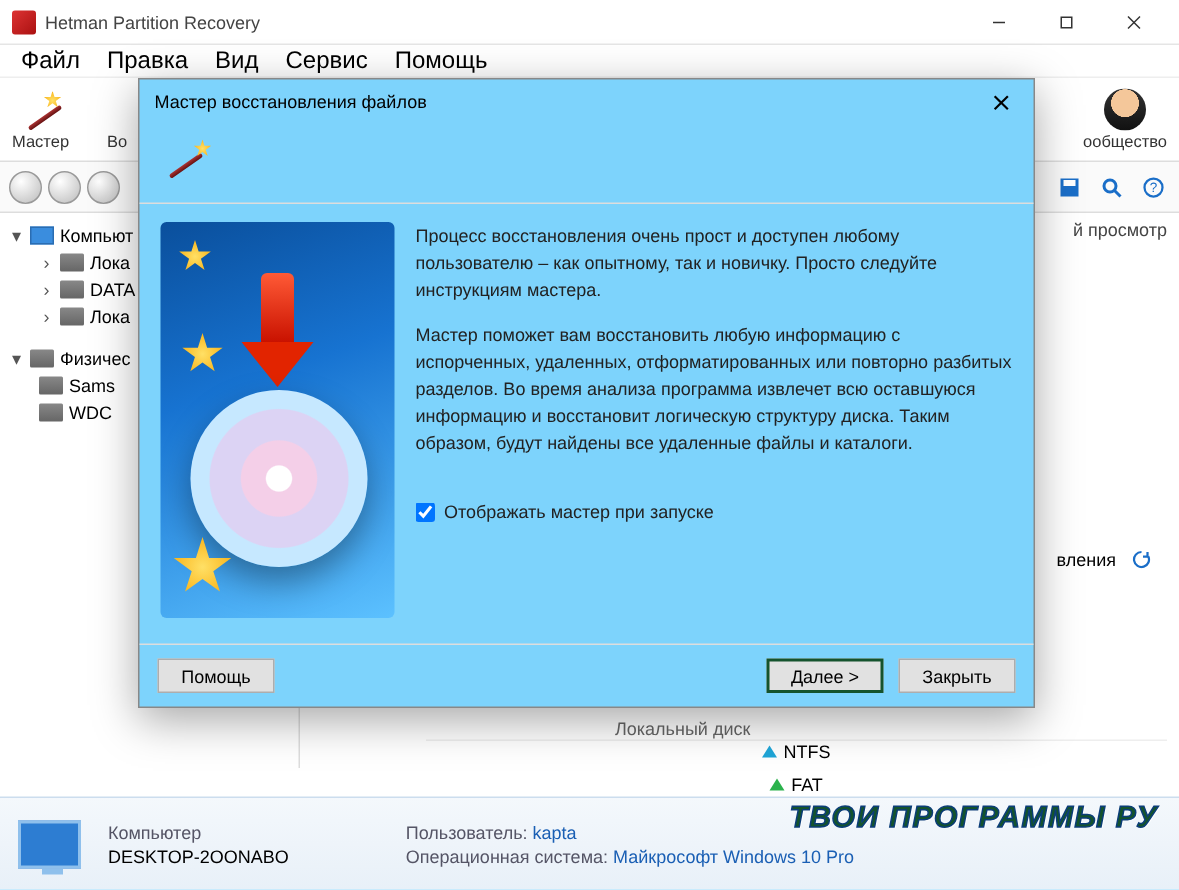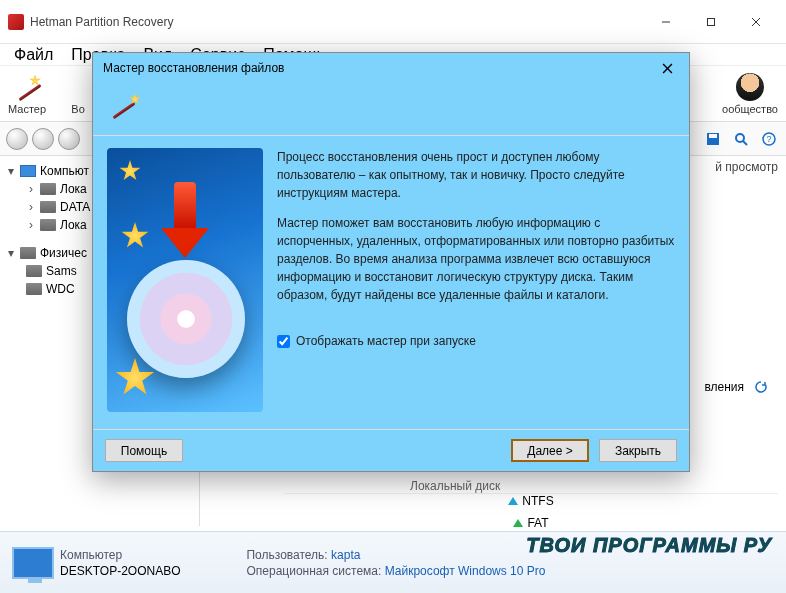--- a/index.html
+++ b/index.html
@@ -1,19 +1,19 @@
 <!DOCTYPE html>
 <html><head>
 <meta charset="utf-8">
 <style>
 * { box-sizing: border-box; margin: 0; padding: 0; font-family: "Segoe UI", Tahoma, sans-serif; }
 body { width: 786px; height: 593px; background: #fff; overflow: hidden; position: relative; font-size: 12px; }
 
 
-.titlebar { height: 44px; display: flex; align-items: center; padding: 0 8px; border-bottom: 1px solid #e5e5e5; }
+.titlebar { height: 30px; display: flex; align-items: center; padding: 0 8px; border-bottom: 1px solid #e5e5e5; }
 .titlebar .appicon { width: 16px; height: 16px; margin-right: 6px; background: linear-gradient(135deg,#d33,#a11); border-radius: 2px; }
 .titlebar .title { flex: 1; color: #444; font-size: 12px; }
 .winbtn { width: 45px; height: 30px; display: flex; align-items: center; justify-content: center; cursor: pointer; }
 .winbtn svg { width: 10px; height: 10px; }
 
 
 .menubar { height: 22px; display: flex; align-items: center; padding: 0 6px; gap: 2px; border-bottom: 1px solid #eee; }
 .menubar .mitem { padding: 2px 8px; cursor: pointer; font-size: 16px; }
 
 
@@ -43,21 +43,21 @@
 .preview-hdr { position: absolute; right: 8px; top: 4px; color: #444; }
 
 
 .fsbar { position: absolute; left: 284px; right: 8px; bottom: 72px; height: 28px; display: flex; align-items: center; gap: 8px; border-top: 1px solid #eee; padding: 0 8px; font-size: 12px; flex-direction: column; }
 .fsbar .tri { width: 0; height: 0; border-left: 5px solid transparent; border-right: 5px solid transparent; border-bottom: 8px solid; display: inline-block; margin-right: 4px; }
 .fsbar .actions { margin-left: auto; display: flex; gap: 14px; color: #777; }
 .fsbar .actions span:first-child { color: #1a5fb4; }
 .above-fs { position: absolute; left: 410px; bottom: 100px; color: #666; font-size: 12px; }
 
 
-.footer { position: absolute; left: 0; right: 0; bottom: 0; height: 62px; background: linear-gradient(#f4f8fc,#e8f0f8); border-top: 1px solid #cde; display: flex; align-items: center; padding: 0 12px; gap: 6px; }
+.footer { position: absolute; left: 0; right: 0; bottom: 0; height: 62px; background: linear-gradient(#f4f8fc,#e8f0f8); border-top: 1px solid #cde; display: flex; align-items: center; padding: 0 12px; gap: 18px; }
 .footer .monitor { width: 42px; height: 32px; background: #2d7dd2; border: 2px solid #8fc0ec; position: relative; }
 .footer .monitor::after { content: ""; position: absolute; bottom: -6px; left: 14px; width: 14px; height: 4px; background: #8fc0ec; }
 .footer .col { display: flex; flex-direction: column; gap: 2px; font-size: 12px; }
 .footer .lbl { color: #556; }
 .footer .val { color: #1a5fb4; }
 .watermark { position: absolute; right: 14px; bottom: 36px; font-size: 20px; font-weight: 800; color: #14532d; -webkit-text-stroke: 1px #0b3d78; letter-spacing: 1px; font-style: italic; text-shadow: 1px 1px 0 #fff; }
 
 
 .modal { position: absolute; left: 92px; top: 52px; width: 598px; height: 420px; background: #7dd3fc; border: 1px solid #888; box-shadow: 0 8px 28px rgba(0,0,0,0.35); display: flex; flex-direction: column; }
 .modal-title { height: 30px; display: flex; align-items: center; padding: 0 10px; font-size: 12px; }
@@ -81,21 +81,21 @@
 .hero .s2 { top: 74px; left: 14px; width: 28px; height: 28px; }
 .hero .s3 { bottom: 14px; left: 8px; width: 40px; height: 40px; }
 
 .body-text { flex: 1; font-size: 12px; color: #222; line-height: 1.5; }
 .body-text p { margin-bottom: 12px; }
 .chk { display: flex; align-items: center; gap: 6px; margin-top: 28px; }
 .chk input { width: 13px; height: 13px; }
 
 .modal-foot { height: 42px; border-top: 1px solid #ddd; display: flex; align-items: center; padding: 0 12px; gap: 10px; }
 .btn { min-width: 78px; height: 23px; padding: 0 12px; background: #e1e1e1; border: 1px solid #adadad; cursor: pointer; font-size: 12px; display: inline-flex; align-items: center; justify-content: center; }
-.btn.primary { border: 2px solid #a16207; }
+.btn.primary { border: 2px solid #14532d; }
 .modal-foot .sp { flex: 1; }
 </style>
 </head>
 <body>
 
 <div class="titlebar">
   <div class="appicon"></div>
   <div class="title">Hetman Partition Recovery</div>
   <div class="winbtn">
       <svg viewBox="0 0 10 10">

